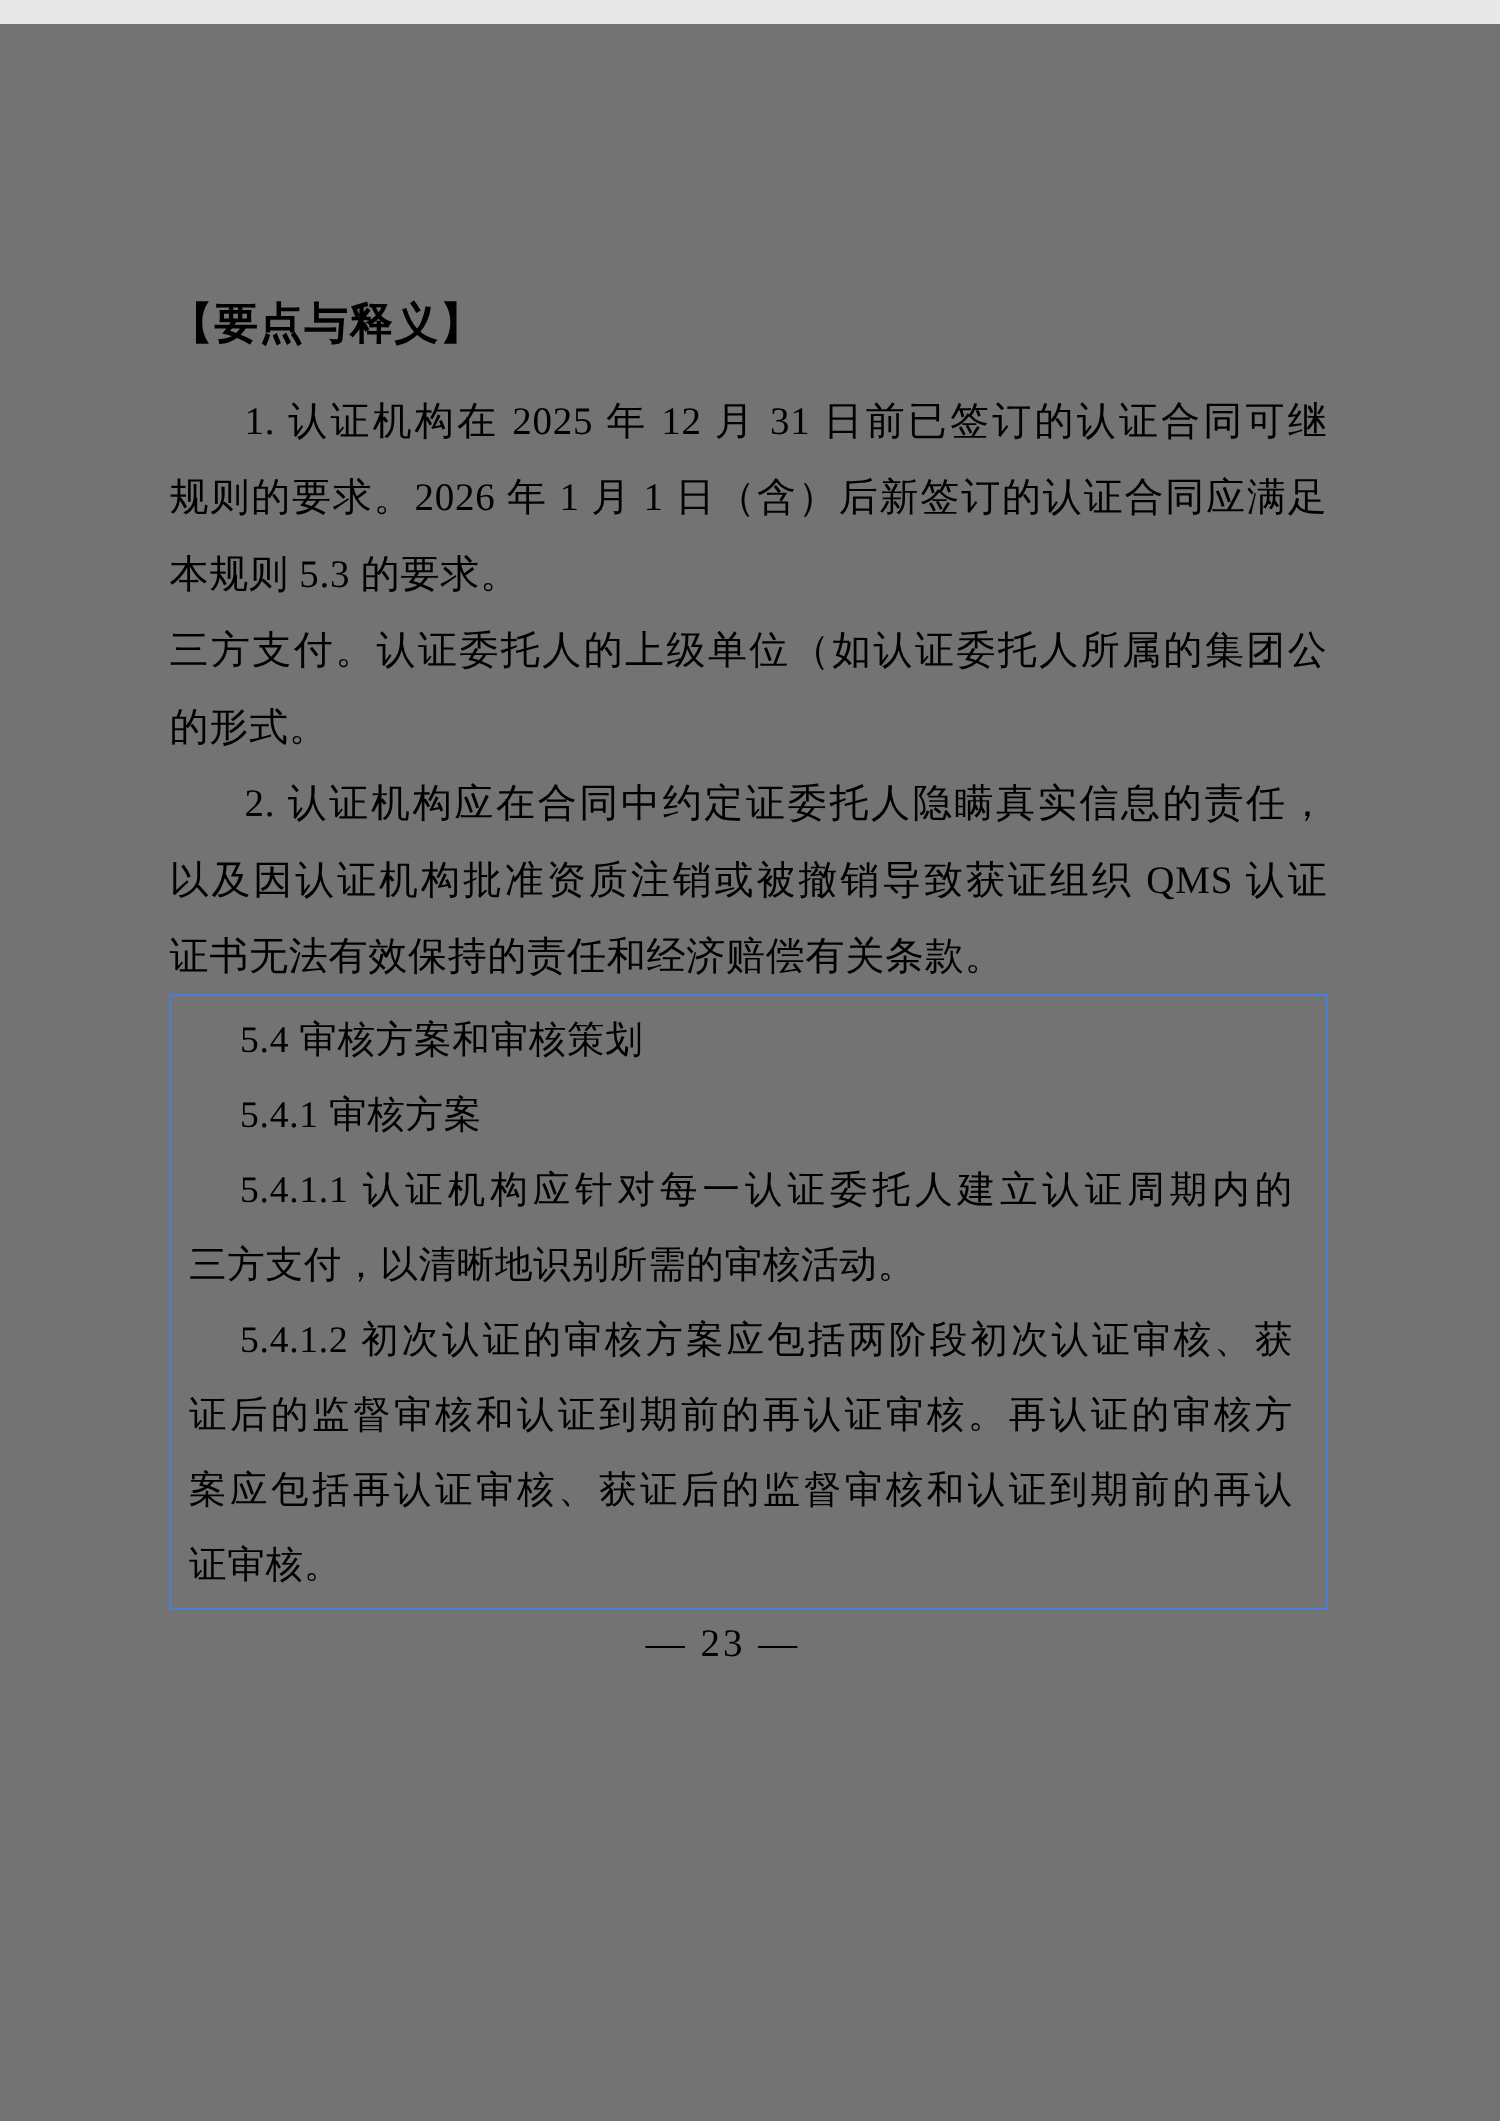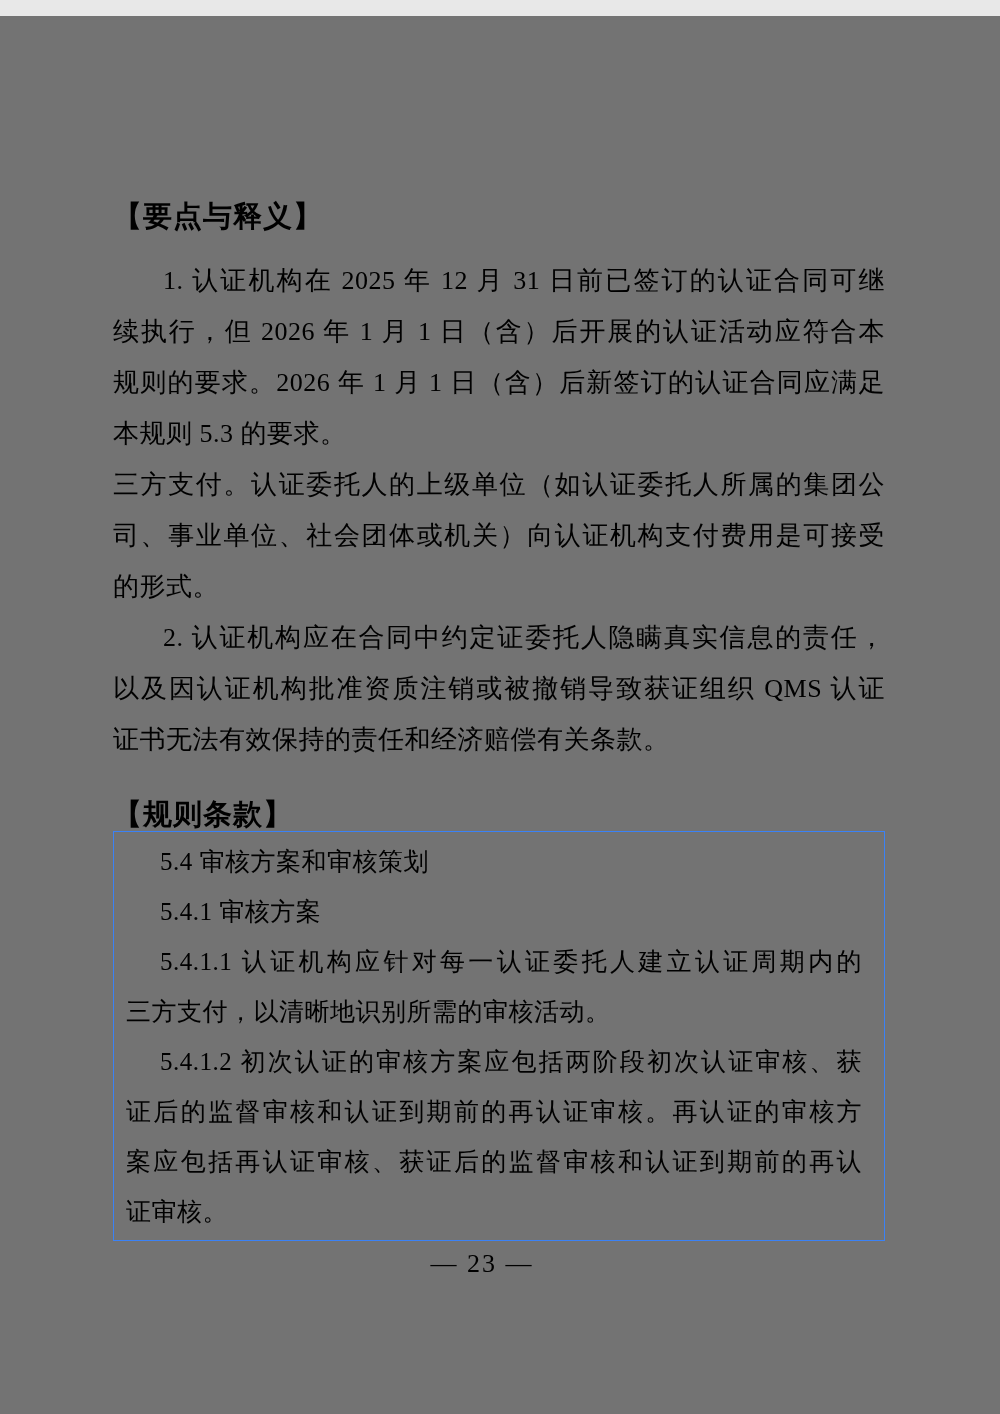--- a/index.html
+++ b/index.html
@@ -66,38 +66,35 @@
 </head>
 <body>
 
 <div class="page">
   <div class="content">
 
     <div class="section-heading heading-top">【要点与释义】</div>
 
     <div class="para">
       <div class="ln first">1. 认证机构在 2025 年 12 月 31 日前已签订的认证合同可继</div>
-      <div class="ln">续执行，但 2026 年 1 月 1 日（含）后开展的认证活动应符合本</div>
       <div class="ln">规则的要求。2026 年 1 月 1 日（含）后新签订的认证合同应满足</div>
       <div class="ln end">本规则 5.3 的要求。</div>
     </div>
 
     <div class="para">
       <div class="ln">三方支付。认证委托人的上级单位（如认证委托人所属的集团公</div>
-      <div class="ln">司、事业单位、社会团体或机关）向认证机构支付费用是可接受</div>
       <div class="ln end">的形式。</div>
     </div>
 
     <div class="para">
       <div class="ln first">2. 认证机构应在合同中约定证委托人隐瞒真实信息的责任，</div>
       <div class="ln">以及因认证机构批准资质注销或被撤销导致获证组织 QMS 认证</div>
       <div class="ln end">证书无法有效保持的责任和经济赔偿有关条款。</div>
     </div>
 
-    <div class="section-heading heading-rules">【规则条款】</div>
 
     <div class="rules-box">
       <div class="ln first end">5.4 审核方案和审核策划</div>
       <div class="ln first end">5.4.1 审核方案</div>
 
       <div class="para">
         <div class="ln first">5.4.1.1 认证机构应针对每一认证委托人建立认证周期内的</div>
         <div class="ln end">三方支付，以清晰地识别所需的审核活动。</div>
       </div>
 

